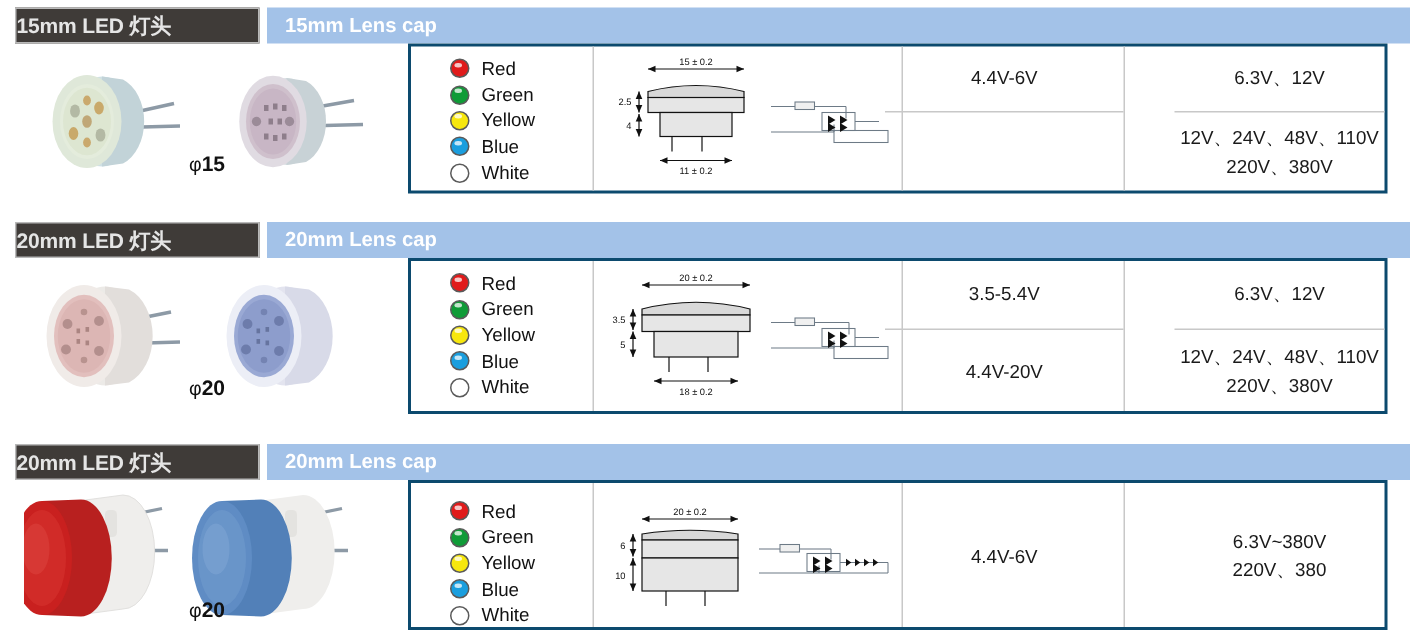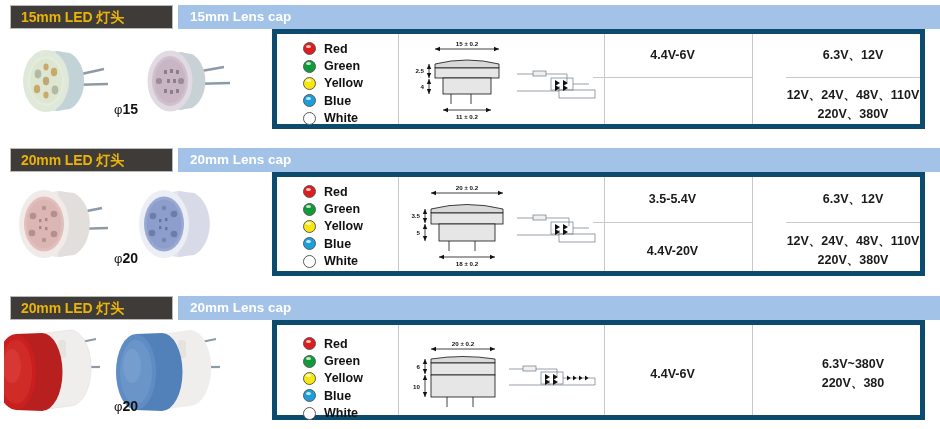--- a/index.html
+++ b/index.html
@@ -14,54 +14,52 @@
   #sec0{top:0;height:143px;}
   #sec1{top:143px;height:148px;}
   #sec2{top:291px;height:138px;}
 
   
   .hdr-dark{
     position:absolute;left:10px;top:5px;width:163px;height:24px;
     background:#3f3b38;
     border:1px solid #b9b9b9;
     box-sizing:border-box;
-    color:#eab308;
+    color:#e5e5e5;
     font-size:14px;font-weight:bold;
     line-height:22px;
-    padding-left:10px;
     letter-spacing:-0.1px;
     white-space:nowrap;
   }
   .hdr-blue{
     position:absolute;left:178px;top:5px;width:896px;height:24px;
     background:#a3c2e8;
     color:#ffffff;
     font-size:13.5px;font-weight:bold;
     line-height:24px;
     padding-left:12px;
     box-sizing:border-box;
     white-space:nowrap;
   }
 
   
-  .photos{position:absolute;left:4px;top:29px;width:272px;}
+  .photos{position:absolute;left:16px;top:29px;width:272px;}
   .phi{
     position:absolute;
     font-size:14px;font-weight:bold;color:#111;
     white-space:nowrap;
   }
   .phi .sym{font-weight:normal;font-size:13px;}
 
   
   .tbl{
     position:absolute;left:272px;top:29px;width:653px;
-    border:5px solid #0c4a6e;
+    border:2px solid #0c4a6e;
     box-sizing:border-box;
     background:#fff;
-    font-weight:bold;
   }
   .tbl .colors{
     position:absolute;left:0;top:0;width:122px;height:100%;
     border-right:1px solid #c8c8c8;
     box-sizing:border-box;
   }
   .tbl .diagram{
     position:absolute;left:122px;top:0;width:206px;height:100%;
     border-right:1px solid #c8c8c8;
     box-sizing:border-box;

